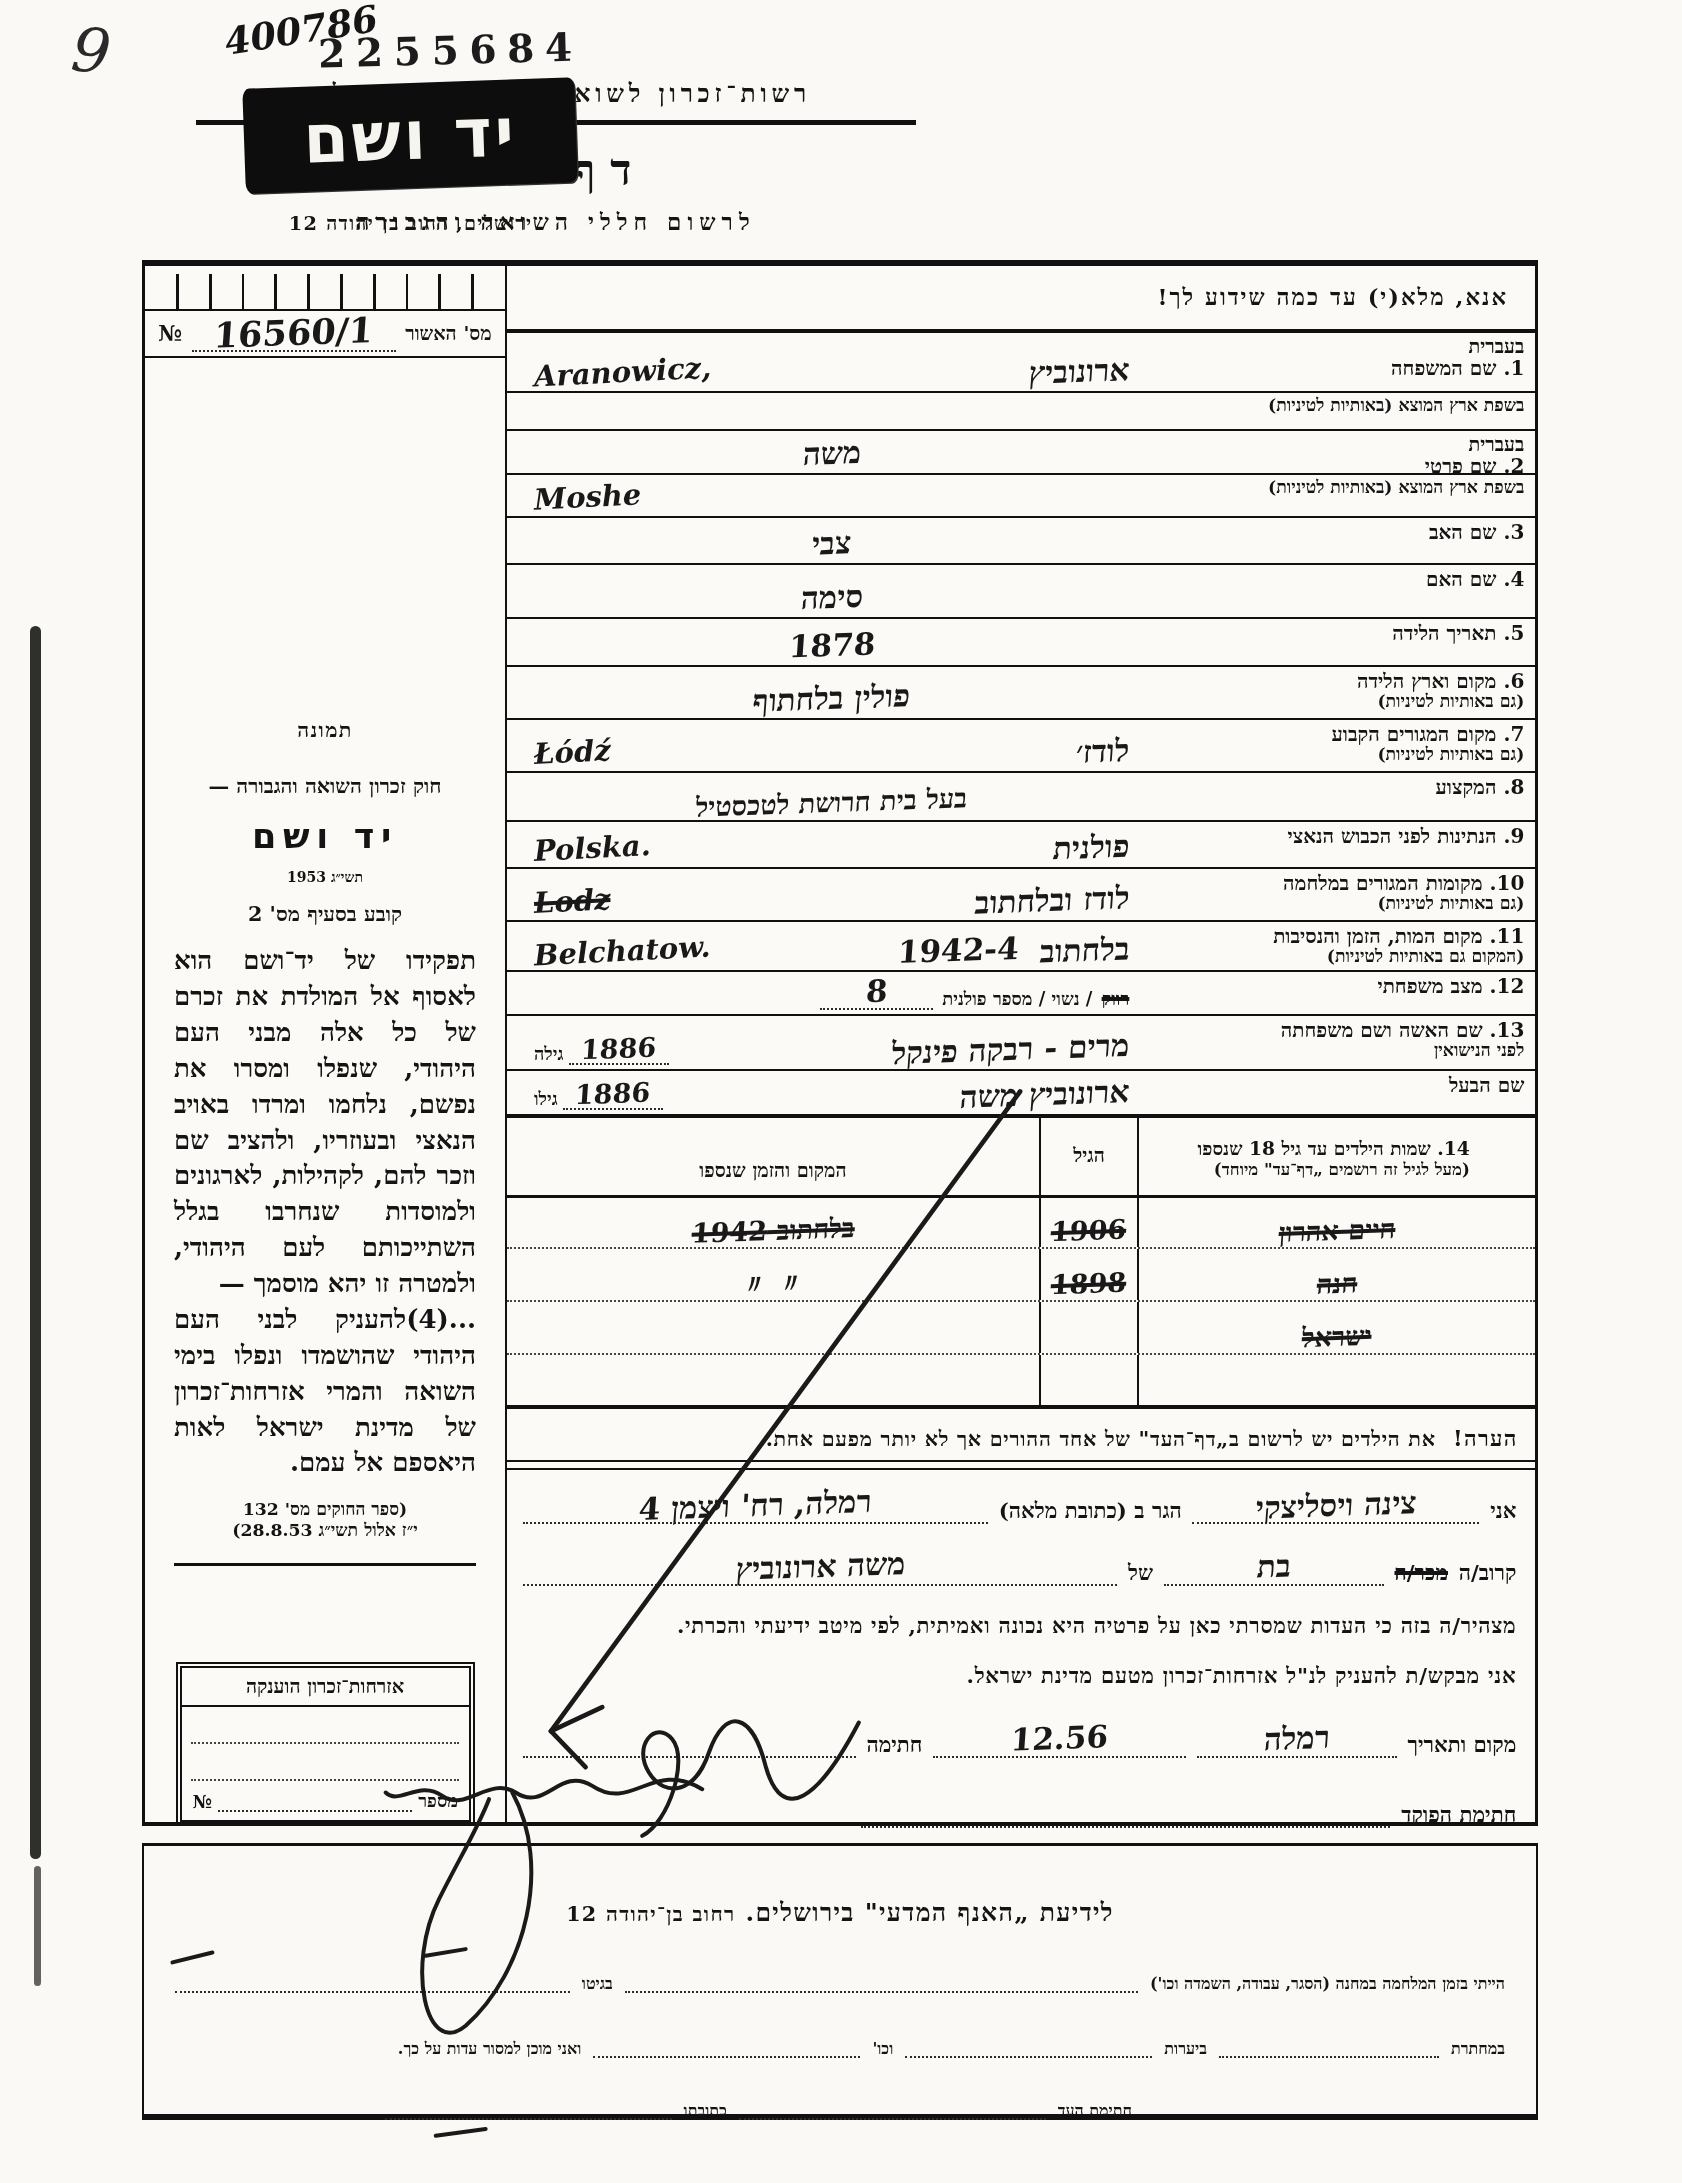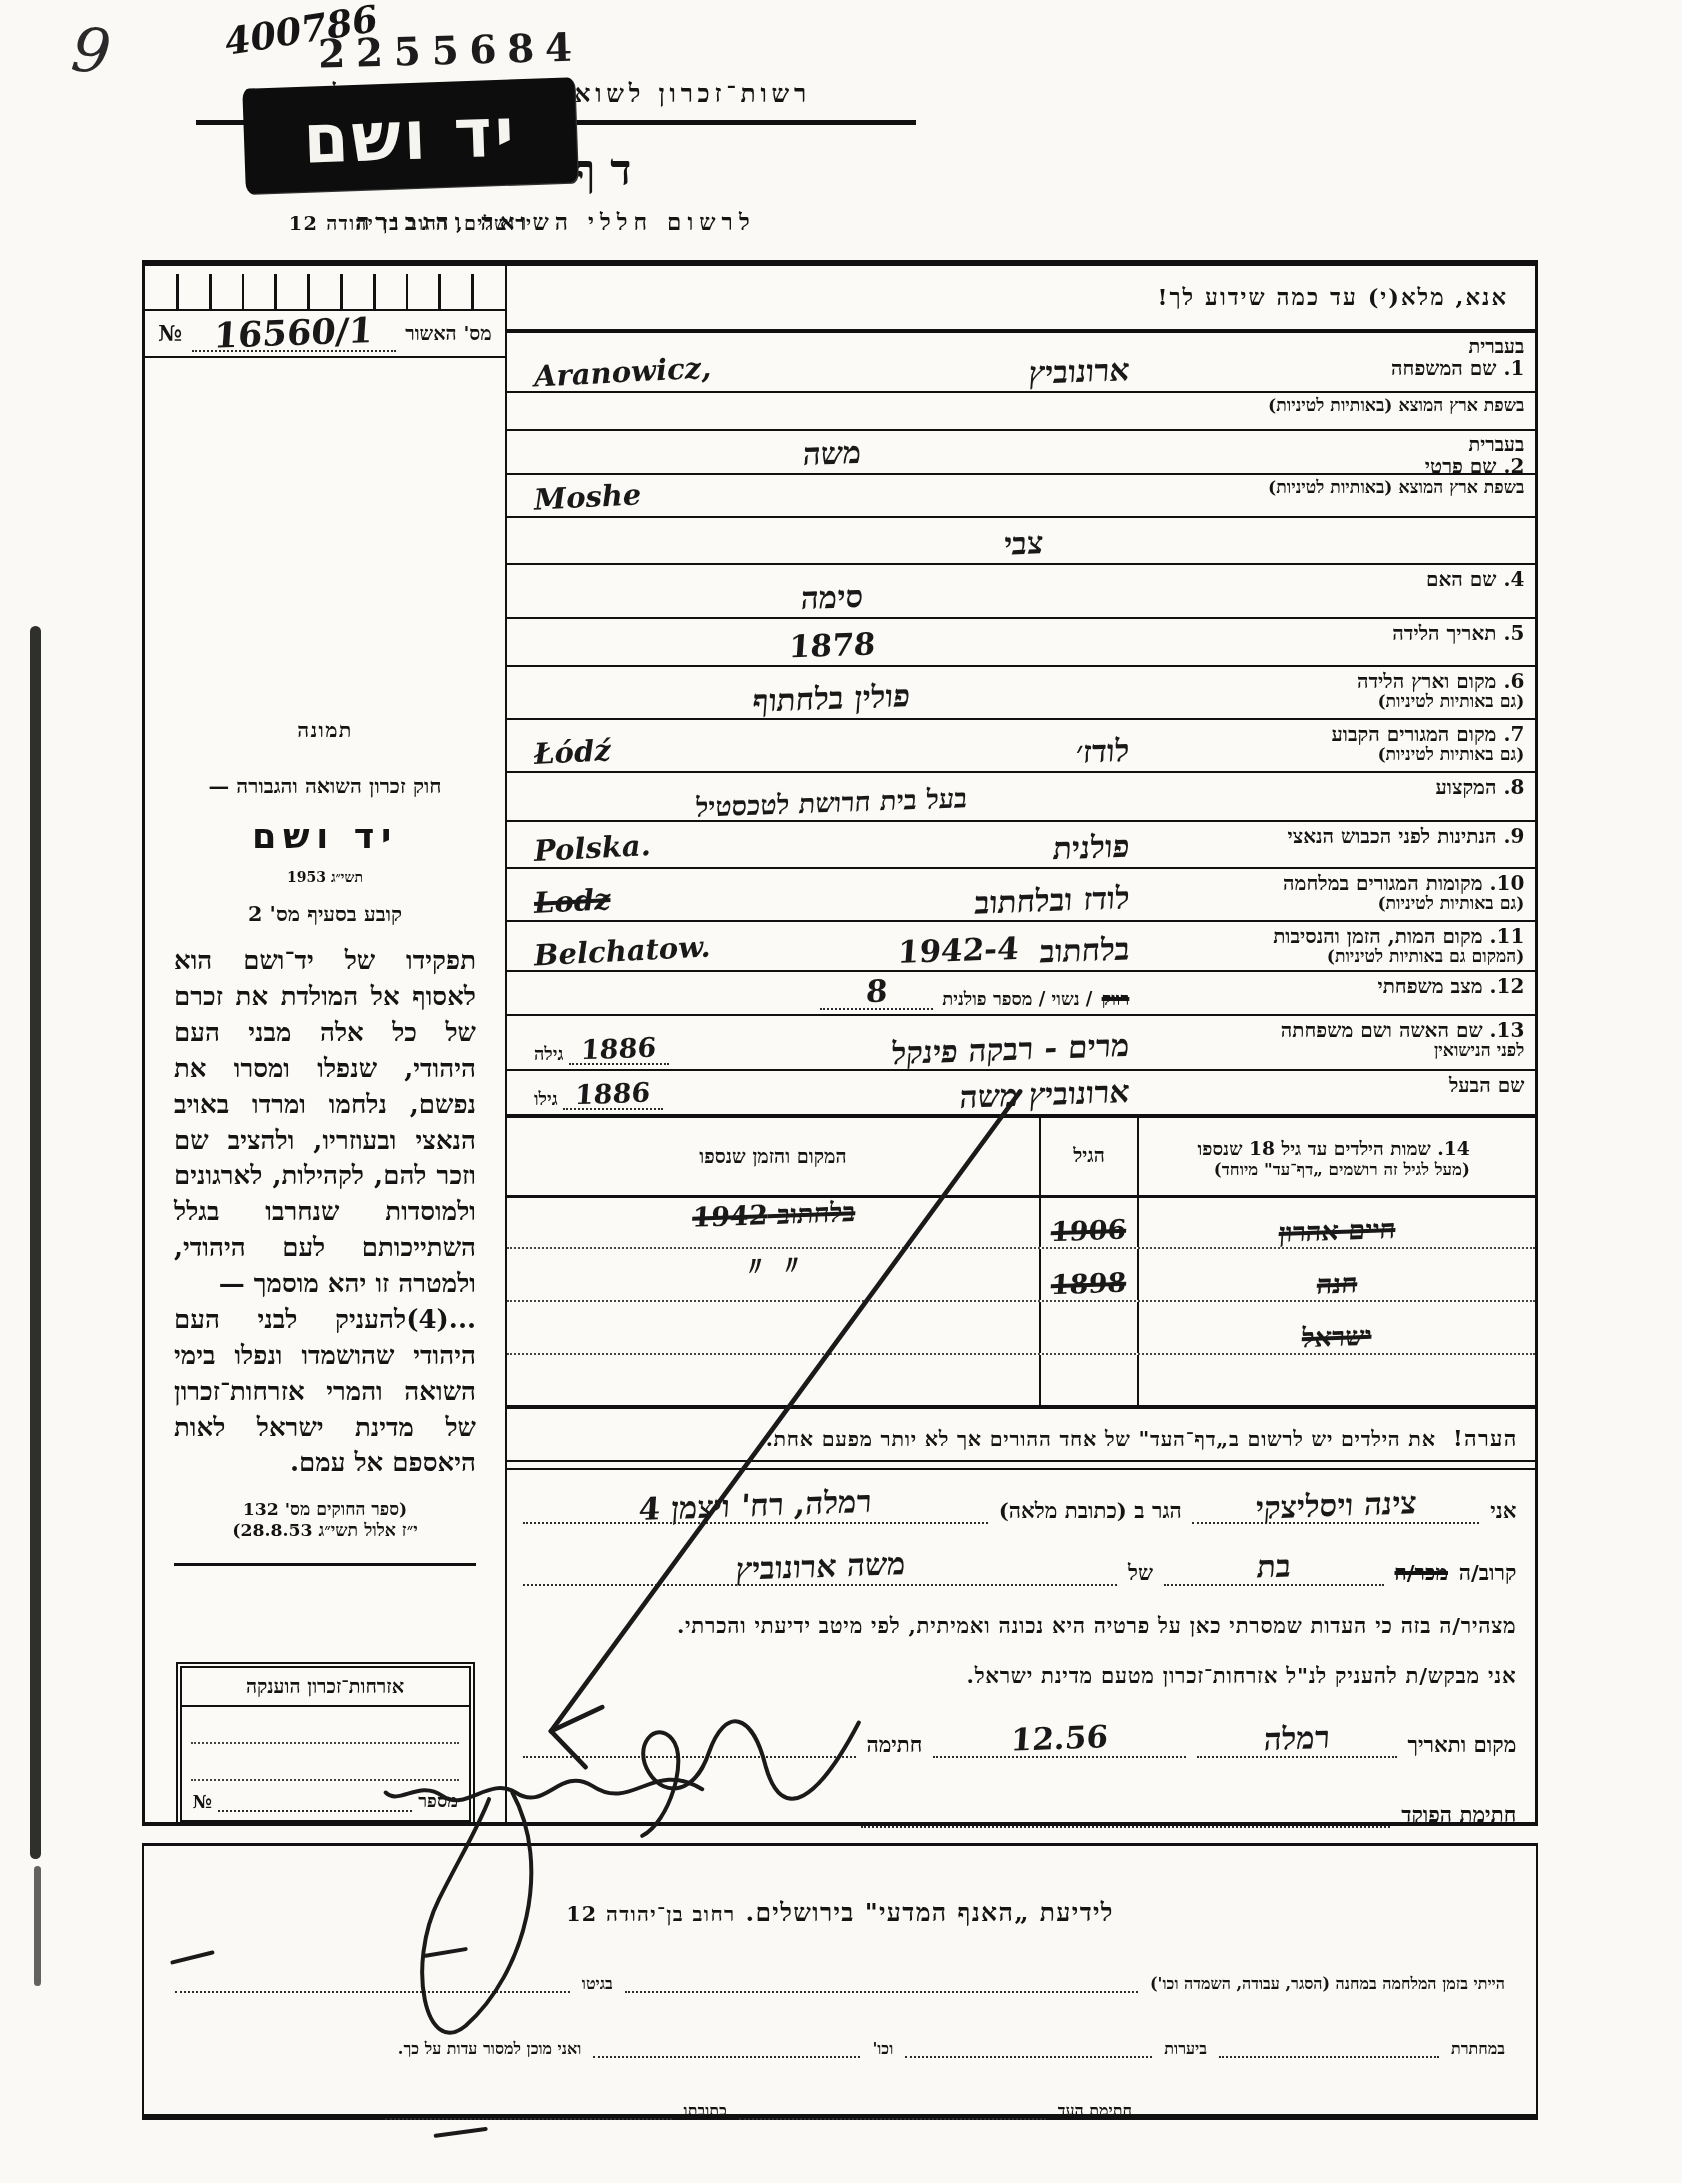--- a/index.html
+++ b/index.html
@@ -43,21 +43,21 @@
   
   .hw{display:inline-block;transform:skewX(-6deg) rotate(-2deg);font-weight:600;color:#191919;font-size:31px;line-height:1;}
   .hw-lat{display:inline-block;transform:rotate(-3deg);font-style:italic;font-weight:600;font-size:29px;color:#191919;line-height:1;}
   .hw-sm{font-size:27px;}
   .struck{text-decoration:line-through;text-decoration-thickness:4px;}
   .dotline{border-bottom:2.7px dotted #2c2c2c;display:inline-flex;align-items:flex-end;justify-content:center;padding:0 5.3px 1.3px;box-sizing:border-box;}
   .lbl-inline{font-size:18px;font-weight:bold;white-space:nowrap;}
   
   .ccell-age{width:100px;flex:none;border-right:2px solid #111;border-left:2px solid #111;display:flex;align-items:flex-end;justify-content:center;padding-bottom:2.7px;box-sizing:border-box;}
   .ccell-name{width:396px;flex:none;display:flex;align-items:flex-end;justify-content:center;padding:2.7px 13.3px;box-sizing:border-box;}
-  .ccell-place{flex:1;display:flex;justify-content:center;padding:2.7px 13.3px;box-sizing:border-box;}
+  .ccell-place{flex:1;display:flex;align-items:flex-end;justify-content:center;padding:2.7px 13.3px;box-sizing:border-box;margin-top:28px;}
   .chead{font-size:19.3px;font-weight:bold;align-self:center;}
   .c14{line-height:1.15;text-align:right;align-self:center;padding:4px 6.7px 0 0;}
   .c14 .t{display:block;font-size:18.7px;font-weight:bold;}
   .c14 .s{display:block;font-size:16.7px;font-weight:bold;}
   
   .note-row{position:relative;display:flex;align-items:center;gap:17.3px;padding-right:17.3px;border-bottom:2.7px solid #111;}
   .note-row::before{content:"";position:absolute;left:0;right:0;bottom:6px;border-bottom:2px solid #111;}
   .note-row .p{font-size:22px;font-weight:bold;letter-spacing:1.3px;}
   .note-row .t{font-size:20.7px;font-weight:bold;letter-spacing:0.7px;}
   
@@ -157,20 +157,23 @@
       <div class="frow" style="height:43px;">
         <div class="flabel">
             <span class="sub">בשפת ארץ המוצא (באותיות לטיניות)</span>
           </div>
         <div class="fwrite" style="justify-content:flex-end;">
           <span class="hw-lat" dir="ltr">Moshe</span>
         </div>
       </div>
 
       <div class="frow" style="height:47px;">
+        <div class="flabel">
+            <span class="main">3. שם האב</span>
+          </div>
         <div class="fwrite jr-center">
             <span class="hw">צבי</span>
           </div>
       </div>
 
       <div class="frow" style="height:54px;">
         <div class="flabel">
             <span class="main">4. שם האם</span>
           </div>
         <div class="fwrite jr-center">

